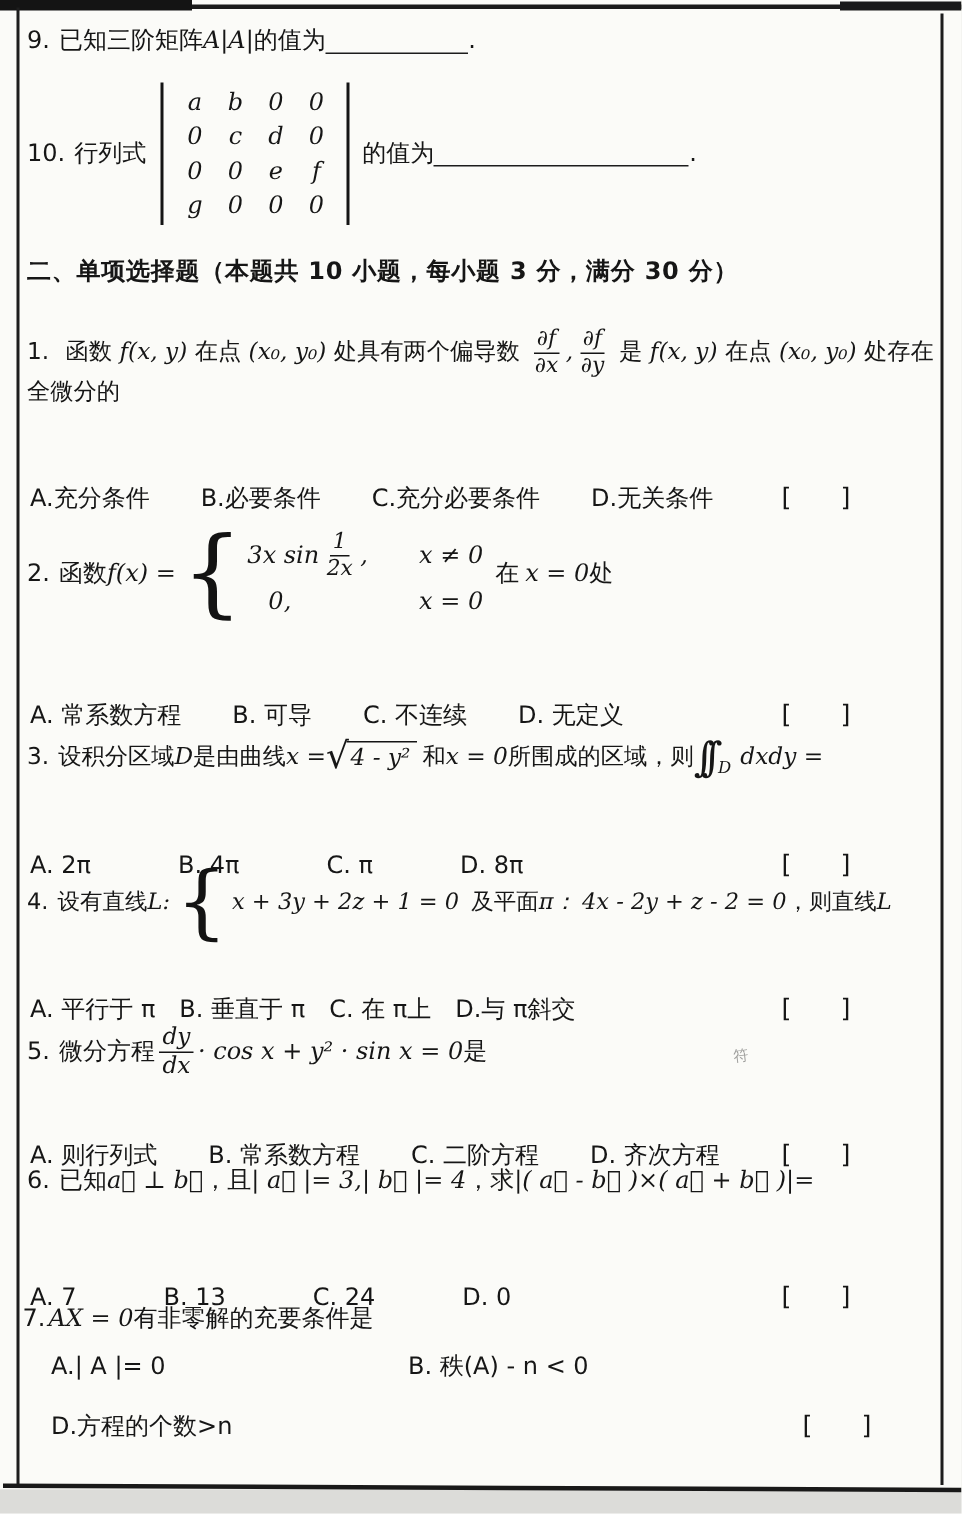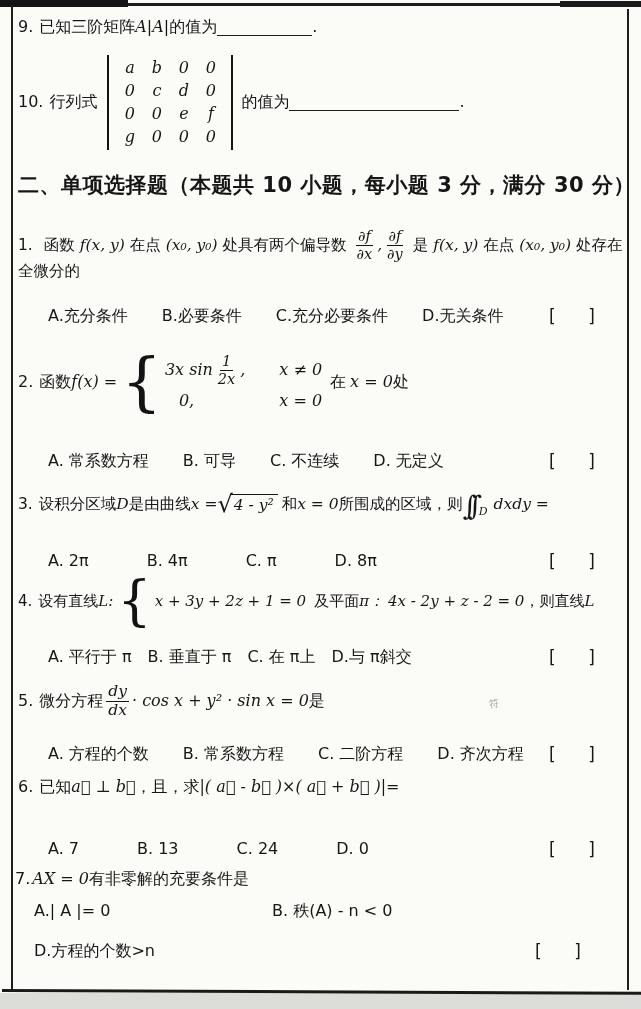--- a/index.html
+++ b/index.html
@@ -47,23 +47,23 @@
   .pw{display:grid;grid-template-columns:auto auto;column-gap:34px;row-gap:4px;align-items:center;}
   .pw .e{display:flex;align-items:center;}
   .sys{display:flex;flex-direction:column;row-gap:13px;font-size:15px;}
 
   .rad{font-family:"DejaVu Serif",serif;font-size:24px;line-height:1;transform:translateY(-1px);}
   .radbar{border-top:1.6px solid #141414;margin-left:-2px;padding:1px 4px 0 3px;}
 
   .dint{font-family:"DejaVu Serif",serif;font-style:italic;font-size:27px;letter-spacing:-9px;padding-right:9px;line-height:1;}
   .isub{font-family:"DejaVu Serif",serif;font-style:italic;font-size:11px;position:relative;top:7px;left:-3px;margin-right:3px;}
 
-  .section-title{position:absolute;left:18px;font-size:21px;font-weight:bold;letter-spacing:.5px;white-space:nowrap;}
-
-  .opts{position:absolute;left:48px;right:16px;display:flex;white-space:nowrap;font-size:16px;}
+  .section-title{position:absolute;left:18px;font-size:16px;font-weight:bold;letter-spacing:.5px;white-space:nowrap;}
+
+  .opts{position:absolute;left:20px;right:16px;display:flex;white-space:nowrap;font-size:16px;margin-top:16px;}
   .opts .o{margin-right:34px;}
   .opts.g58 .o{margin-right:58px;}
   .opts.g16 .o{margin-right:16px;}
   .bracket{position:absolute;left:501px;top:0;width:46px;display:flex;justify-content:space-between;font-size:17px;}
   .q7row{position:absolute;left:34px;display:flex;white-space:nowrap;font-size:16px;}
   .q7row .c1{width:238px;}
 
   .smudge{position:absolute;left:489px;top:697px;font-size:10px;color:#8f8f8d;transform:rotate(-7deg);opacity:.85;}
 </style>
 </head>
@@ -111,21 +111,21 @@
       <span class="cell">0</span>
       <span class="cell">0</span>
   </span>
   <span>的值为</span>
   <span class="blank w170"></span>
   <span>.</span>
 </div>
 
 <div class="section-title" style="top:171px">二、单项选择题（本题共 10 小题，每小题 3 分，满分 30 分）</div>
 
-<div class="qtext" style="top:228px">
+<div class="qtext" style="top:218px">
   <span class="qnum">1.</span>
   <span>函数</span>
   <span class="mi">f(x, y)</span>
   <span>在点</span>
   <span class="mi">(x₀, y₀)</span>
   <span>处具有两个偏导数</span>
   <span class="frac">
       <span class="t">∂f</span>
       <span class="b">∂x</span>
     </span><span class="mi">,</span><span class="frac">
@@ -244,35 +244,36 @@
   <span class="qnum">5.</span>
   <span>微分方程</span>
   <span class="frac" style="font-size:15.5px">
       <span class="t">dy</span>
       <span class="b">dx</span>
     </span>
   <span class="mi">· cos x + y² · sin x = 0</span>
   <span>是</span>
 </div>
 <div class="opts" style="top:744px">
-  <span class="o">A. 方程的个数</span>
+  <span class="o">A. 则行列式</span>
   <span class="o">B. 常系数方程</span>
   <span class="o">C. 二阶方程</span>
   <span class="o">D. 齐次方程</span>
   <span class="bracket">
       <span>[</span>
       <span>]</span>
     </span>
 </div>
 
 <div class="qrow" style="top:777px">
   <span class="qnum">6.</span>
   <span>已知</span>
   <span class="mi">a⃗ ⊥ b⃗</span>
   <span>，且</span>
+  <span class="mi">| a⃗ |= 3,| b⃗ |= 4</span>
   <span>，求</span>
   <span class="mi">|( a⃗ - b⃗ )×( a⃗ + b⃗ )|=</span>
 </div>
 <div class="opts g58" style="top:839px">
   <span class="o">A. 7</span>
   <span class="o">B. 13</span>
   <span class="o">C.  24</span>
   <span class="o">D.  0</span>
   <span class="bracket">
       <span>[</span>

